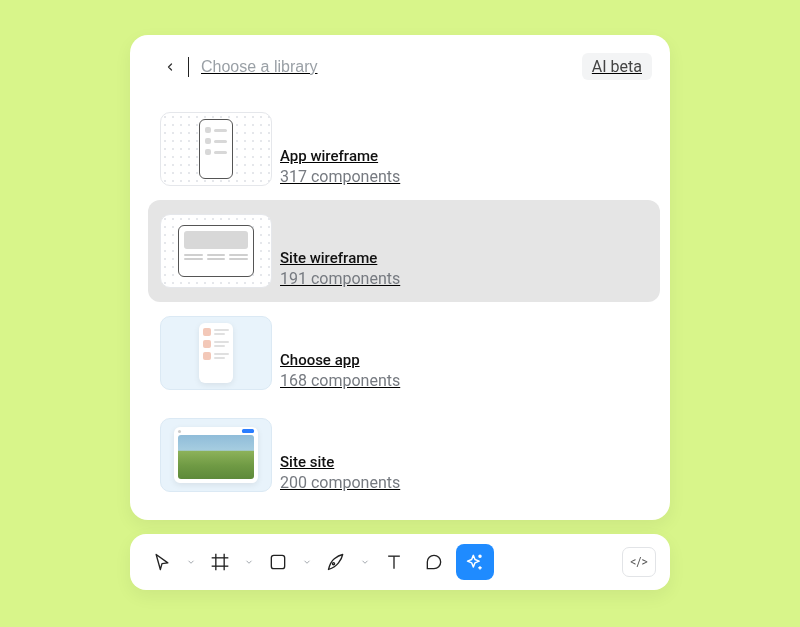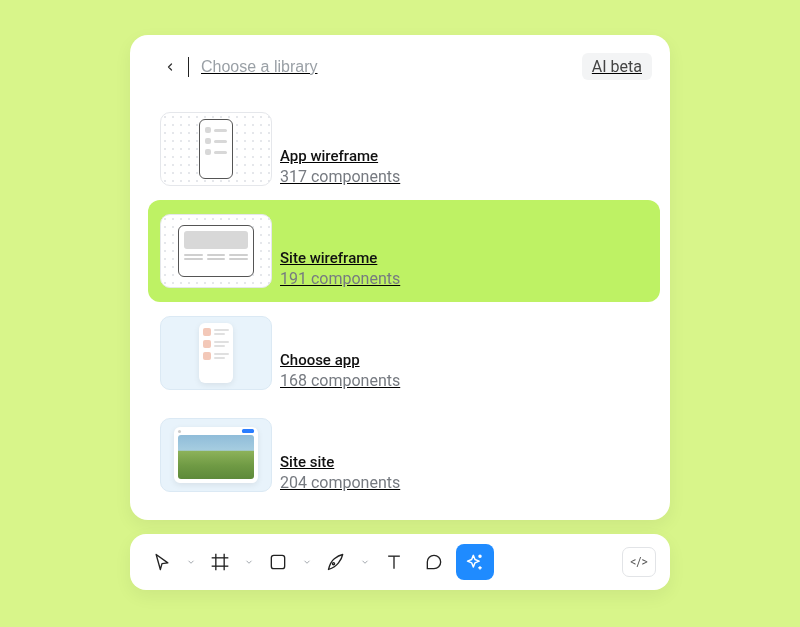--- a/index.html
+++ b/index.html
@@ -59,21 +59,21 @@
 
   .lib-list { display: flex; flex-direction: column; margin-top: 10px; }
   .lib-item {
     display: flex;
     align-items: flex-end;
     gap: 8px;
     padding: 14px 12px;
     border-radius: 12px;
     cursor: pointer;
   }
-  .lib-item.selected { background: #bef264; }
+  .lib-item.selected { background: #e5e5e5; }
 
   .thumb {
     width: 112px;
     height: 74px;
     border-radius: 10px;
     border: 1px solid #e5e7eb;
     background: #ffffff;
     display: flex;
     align-items: center;
     justify-content: center;
@@ -287,21 +287,21 @@
         <div class="bsite">
           <div class="top">
               <div class="dot"></div>
               <div class="btn"></div>
             </div>
           <div class="landscape"></div>
         </div>
       </div>
       <div class="lib-text">
         <div class="title">Site site</div>
-        <div class="sub">204 components</div>
+        <div class="sub">200 components</div>
       </div>
     </div>
 
   </div>
 </div>
 
 <div class="toolbar">
 
   <div class="tool main">
     <svg width="20" height="20" viewBox="0 0 24 24" fill="none" stroke="currentColor" stroke-width="1.6" stroke-linejoin="round">

